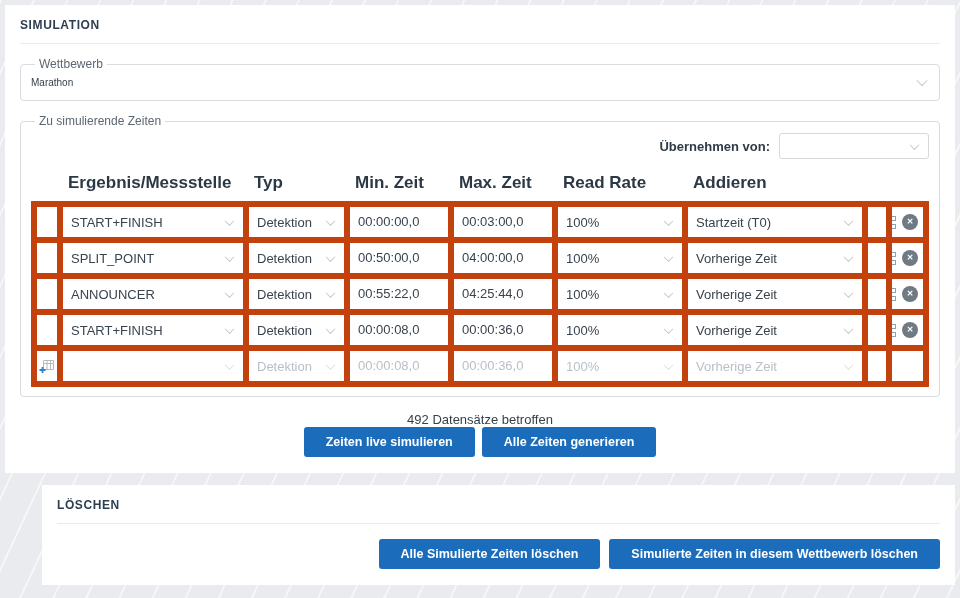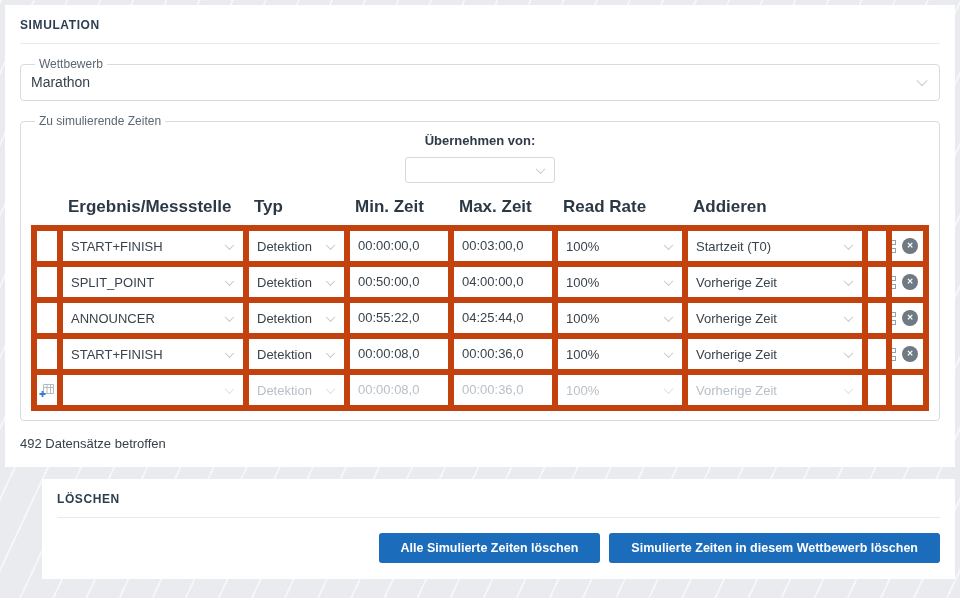--- a/index.html
+++ b/index.html
@@ -20,37 +20,37 @@
   .divider { border-top: 1px solid #e7e9eb; margin-top: 11px; }
 
   fieldset {
     border: 1px solid #d8dbdf; border-radius: 4px;
     margin: 13px 0 0; padding: 0 10px 9px; min-width: 0;
   }
   legend { font-size: 12px; color: #5c6771; padding: 0 4px; margin-left: 4px; }
 
   .select-content {
     display: flex; align-items: center; justify-content: space-between;
-    font-size: 14px; color: #343f49; padding-top: 2px; min-height: 20px; cursor: pointer;
+    font-size: 10px; color: #343f49; padding-top: 2px; min-height: 20px; cursor: pointer;
   }
   .chev {
     display: inline-block; width: 7px; height: 7px;
     border-right: 1.6px solid #c3c9cf; border-bottom: 1.6px solid #c3c9cf;
     transform: rotate(45deg) translate(-1px,-1px); flex: none; margin-right: 3px;
   }
   .chev.big { width: 8px; height: 8px; }
 
   .bare-input {
     border: none; outline: none; width: 100%; height: 20px;
     font-family: inherit; font-size: 13px; color: #343f49; background: transparent;
   }
 
   .uebernehmen-row {
     display: flex; justify-content: flex-end; align-items: center;
-    gap: 9px; margin-top: 5px; flex-direction: column;
+    gap: 9px; margin-top: 5px;
   }
   .uebernehmen-row label { font-size: 13px; font-weight: bold; color: #2e3a46; }
   .mini-select {
     width: 150px; height: 26px; border: 1px solid #d5d9dd; border-radius: 3px;
     display: flex; align-items: center; justify-content: flex-end;
     padding-right: 7px; cursor: pointer; background: #fff;
   }
 
   table.sim {
     width: 100%; border-collapse: collapse; table-layout: fixed;
@@ -77,21 +77,21 @@
 
   .del-ic {
     width: 16px; height: 16px; border-radius: 50%; background: #6f7a83;
     display: inline-flex; align-items: center; justify-content: center;
     flex: none; cursor: pointer;
   }
   .del-ic::before { content: "\2715"; color: #fff; font-size: 8px; font-weight: bold; line-height: 1; }
   .flow-ic { display: inline-flex; align-items: center; cursor: pointer; }
 
   .actions-row {
-    display: flex; justify-content: space-between; align-items: center; margin-top: 15px;
+    display: flex; justify-content: space-between; align-items: center; margin-top: 15px; flex-direction: column;
   }
   .status-text { font-size: 13px; color: #343f49; }
   .btn-group { display: flex; gap: 7px; }
   .btn {
     background: var(--accent, #1b6cba); color: #fff; border: none; border-radius: 3px;
     font-family: inherit; font-size: 12.5px; font-weight: bold;
     padding: 8px 22px; cursor: pointer; white-space: nowrap;
   }
   .btn-row-left { display: flex; gap: 9px; margin-top: 15px; justify-content: flex-end; }
 </style>
@@ -381,20 +381,22 @@
           <td></td>
           <td></td>
         </tr>
       </tbody>
     </table>
   </fieldset>
 
   <div class="actions-row">
     <span class="status-text">492 Datensätze betroffen</span>
     <div class="btn-group">
+      <button class="btn">Zeiten live simulieren</button>
+      <button class="btn">Alle Zeiten generieren</button>
     </div>
   </div>
 </section>
 
 <section class="panel">
   <h2 class="panel-title">LÖSCHEN</h2>
   <div class="divider"></div>
   <div class="btn-row-left">
     <button class="btn">Alle Simulierte Zeiten löschen</button>
     <button class="btn">Simulierte Zeiten in diesem Wettbewerb löschen</button>

